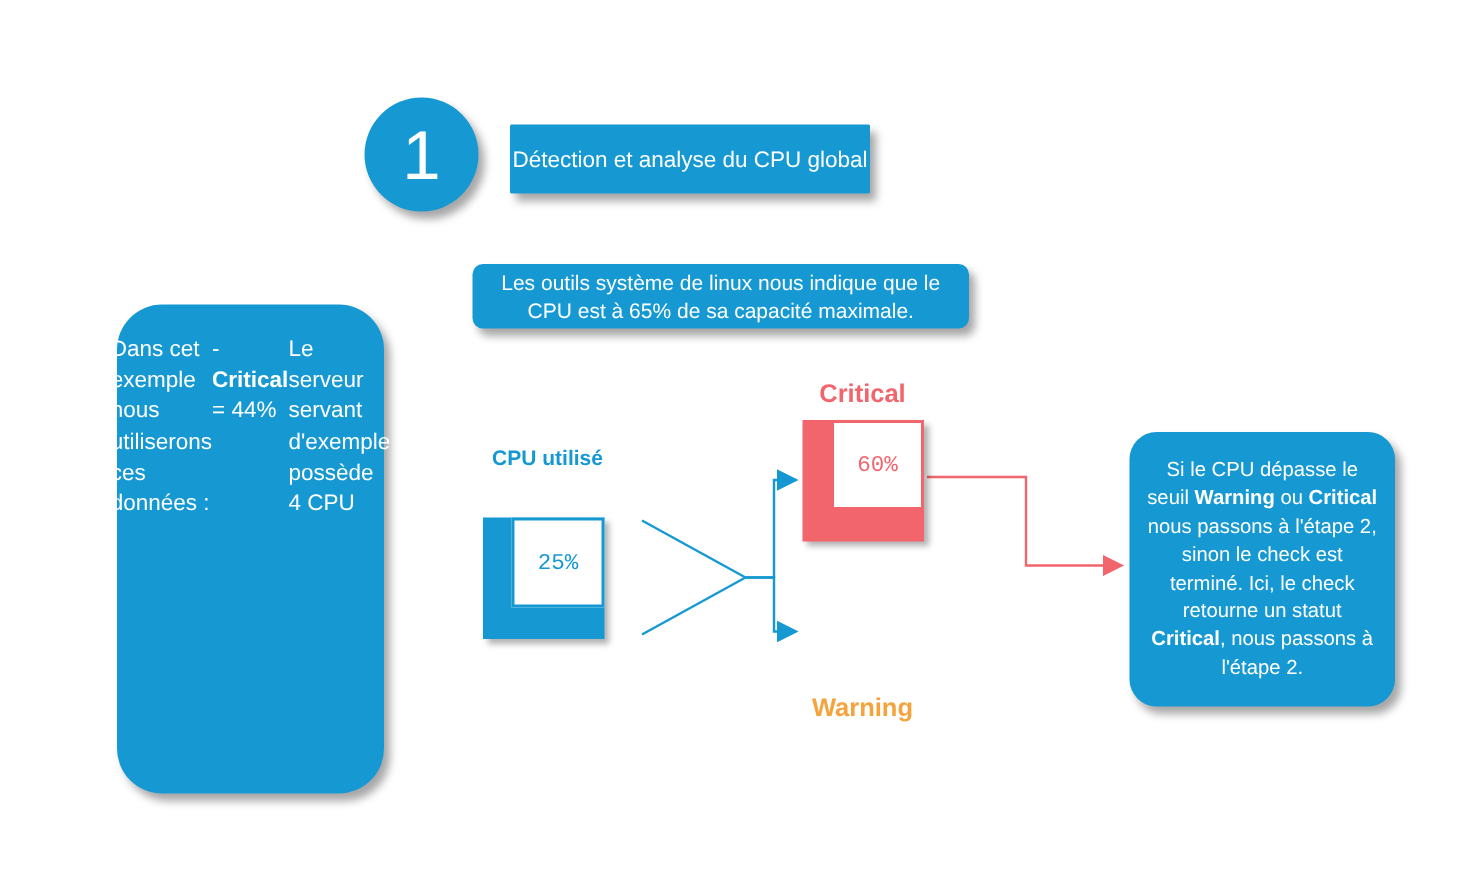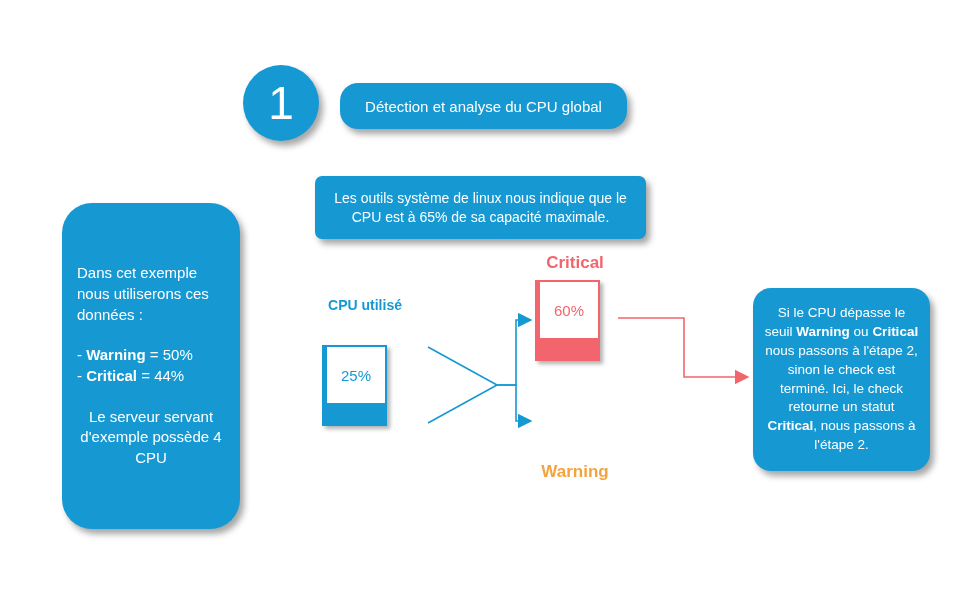--- a/index.html
+++ b/index.html
@@ -23,51 +23,52 @@
     display:flex;align-items:center;justify-content:center;
     font-size:46px;font-weight:400;
     box-shadow:4px 5px 6px rgba(0,0,0,.35);
   }
   .box{
     position:absolute;background:var(--blue);color:#fff;
     box-shadow:4px 5px 6px rgba(0,0,0,.35);
     box-sizing:border-box;
   }
   .title-box{
-    left:340px;top:83px;width:287px;height:46px;border-radius:18px;
+    left:340px;top:83px;width:240px;height:46px;border-radius:1px;
     display:flex;align-items:center;justify-content:center;
     font-size:15px;
   }
   .note-box{
-    left:315px;top:176px;width:331px;height:63px;border-radius:7px;
+    left:315px;top:176px;width:331px;height:43px;border-radius:7px;
     display:flex;align-items:center;justify-content:center;
     text-align:center;font-size:14px;line-height:1.32;padding:4px 14px;
   }
   .left-box{
-    left:62px;top:203px;width:178px;height:326px;border-radius:30px;
+    left:78px;top:203px;width:178px;height:326px;border-radius:30px;
     padding:20px 15px;font-size:15px;line-height:1.38;
-    display:flex;flex-direction:column;justify-content:center;
+    display:flex;flex-direction:row;justify-content:center;
   }
   .left-box .para{margin:0 0 20px 0;}
-  .left-box .para:last-child{margin-bottom:0;text-align:center;}
+  .left-box .para:last-child{margin-bottom:0;}
   .right-box{
     left:753px;top:288px;width:177px;height:183px;border-radius:18px;
     padding:10px 9px;font-size:13.5px;line-height:1.4;text-align:center;
     display:flex;align-items:center;justify-content:center;
   }
   .b{font-weight:bold;}
 
   .cpu-label{
     position:absolute;left:317px;top:297px;width:96px;
     text-align:center;color:var(--blue);font-weight:bold;
     font-size:14px;line-height:1.22;
   }
   .shape{
-    position:absolute;width:65px;height:81px;
+    position:absolute;width:81px;height:81px;
     box-shadow:3px 3px 4px rgba(0,0,0,.3);
+    font-family:Liberation Mono, monospace;
   }
   .shape .inner{
     position:absolute;top:0;right:0;width:62px;height:60px;
     background:#ffffff;box-sizing:border-box;
     display:flex;align-items:center;justify-content:center;
     font-size:15px;
   }
   .shape-blue{left:322px;top:345px;background:var(--blue);}
   .shape-blue .inner{border:2px solid var(--blue);color:var(--blue);}
   .shape-red{left:535px;top:280px;background:var(--red);}
@@ -113,21 +114,20 @@
     <span>Détection et analyse du CPU global</span>
   </div>
 
   <div class="box note-box">
     <span>Les outils système de linux nous indique que le CPU est à 65% de sa capacité maximale.</span>
   </div>
 
   <div class="box left-box">
     <div class="para">Dans cet exemple nous utiliserons ces données :</div>
     <div class="para">
-      <div><span>- </span><span class="b">Warning</span><span> = 50%</span></div>
       <div><span>- </span><span class="b">Critical</span><span> = 44%</span></div>
     </div>
     <div class="para">Le serveur servant d'exemple possède 4 CPU</div>
   </div>
 
   <div class="cpu-label">CPU utilisé</div>
 
   <div class="shape shape-blue">
     <div class="inner">25%</div>
   </div>

